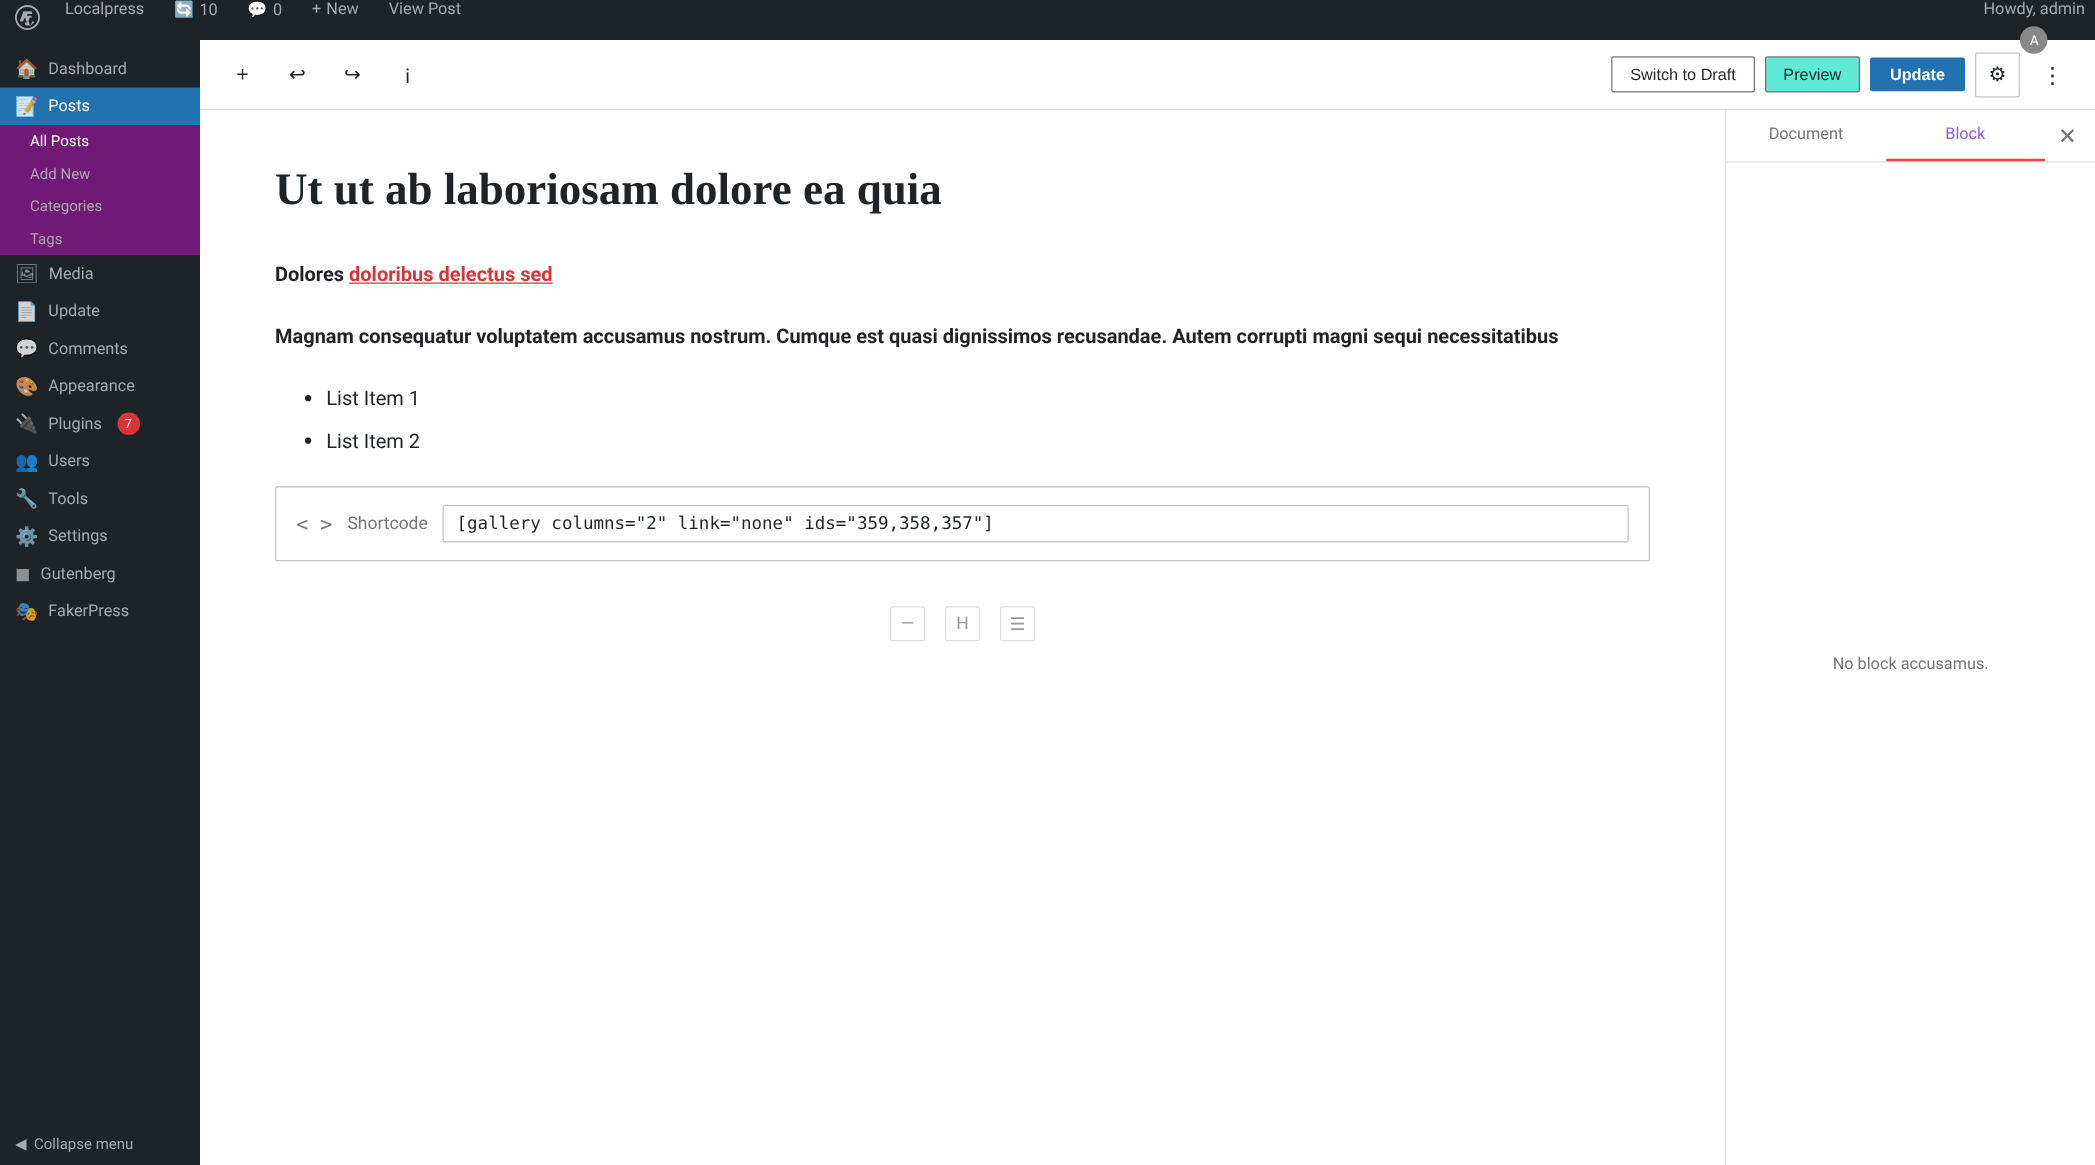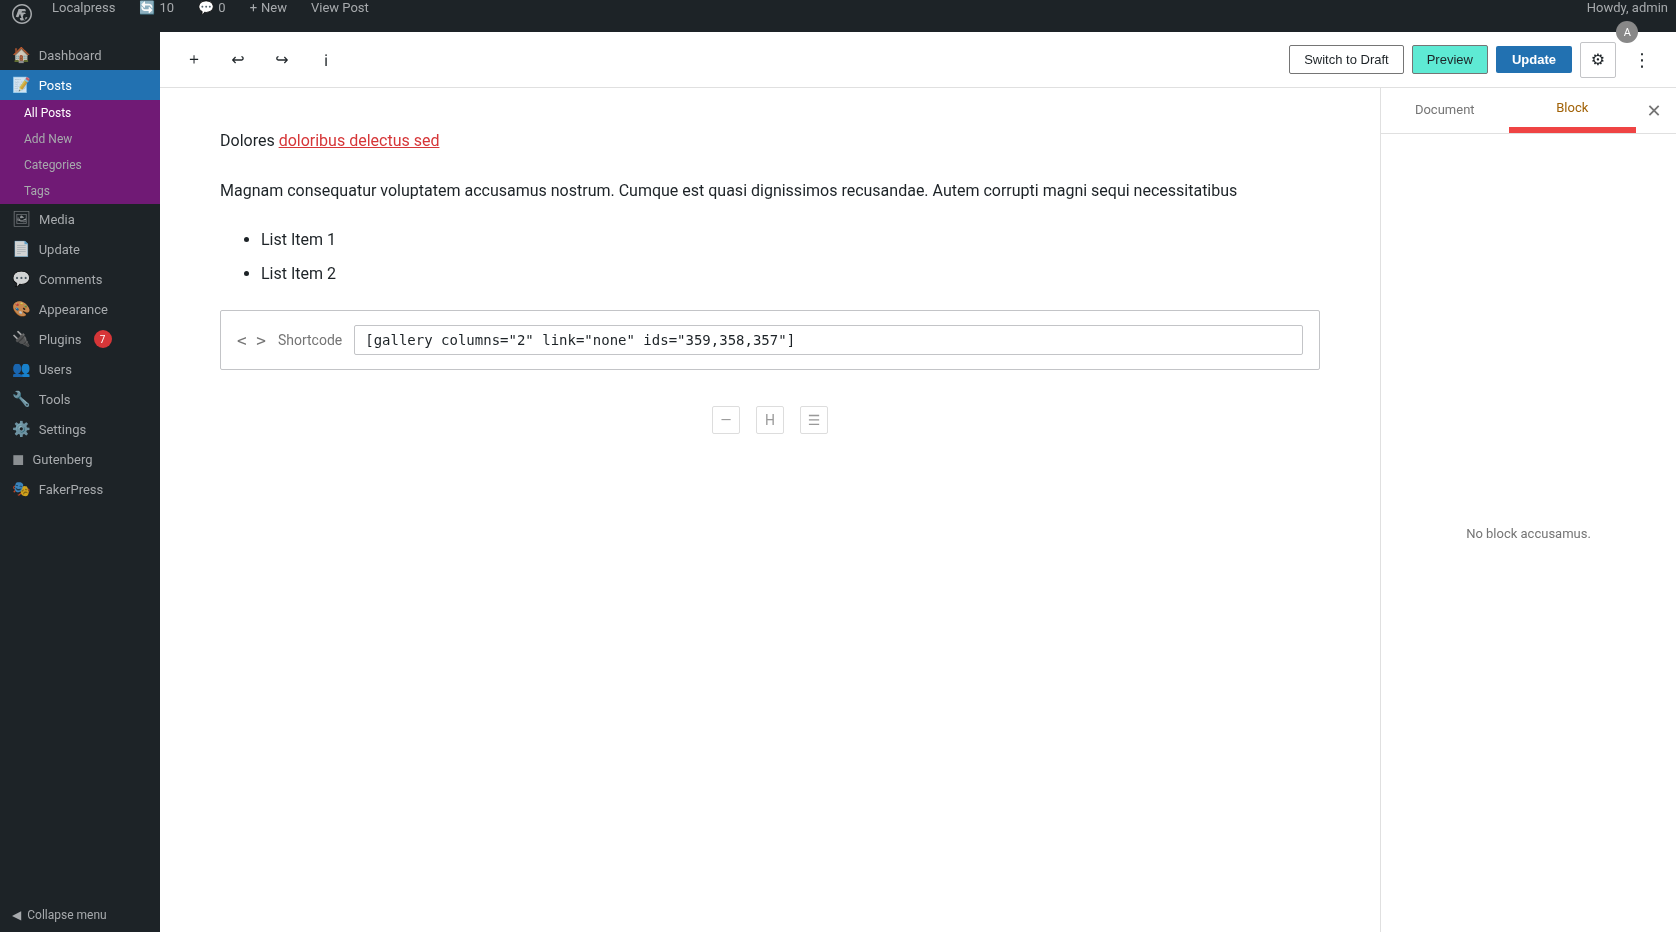--- a/index.html
+++ b/index.html
@@ -202,20 +202,21 @@
       margin-bottom: 32px;
       font-family: Georgia, serif;
       line-height: 1.3;
     }
 
     .post-paragraph {
       font-size: 16px;
       color: #1d2327;
       margin-bottom: 24px;
       line-height: 1.6;
+      font-weight: bold;
     }
 
     .post-paragraph a {
       color: #d63638;
       text-decoration: underline;
     }
 
     .post-list {
       margin: 0 0 24px 41px;
       font-size: 16px;
@@ -289,22 +290,22 @@
     .panel-tab {
       flex: 1;
       padding: 12px 0;
       text-align: center;
       font-size: 13px;
       color: #757575;
       cursor: pointer;
       border-bottom: 2px solid transparent;
     }
     .panel-tab.active {
-      color: #a16207;
-      border-bottom: 6px solid #ef4444;
+      color: #8b5cf6;
+      border-bottom: 2px solid #ef4444;
     }
     .panel-close {
       width: 36px; height: 36px;
       display: flex; align-items: center; justify-content: center;
       cursor: pointer;
       color: #757575;
       font-size: 18px;
       margin-right: 4px;
     }
     .panel-content {
@@ -454,20 +455,21 @@
         </button>
         <button class="btn-more">
           <span>⋮</span>
         </button>
       </div>
     </div>
 
     <div id="editor-body">
 
       <div id="post-content">
+        <h1 class="post-title">Ut ut ab laboriosam dolore ea quia</h1>
 
         <p class="post-paragraph">
           <span>Dolores </span><a href="#">doloribus delectus sed</a>
         </p>
 
         <p class="post-paragraph">Magnam consequatur voluptatem accusamus nostrum. Cumque est quasi dignissimos recusandae. Autem corrupti magni sequi necessitatibus</p>
 
         <ul class="post-list">
           <li>List Item 1</li>
           <li>List Item 2</li>

